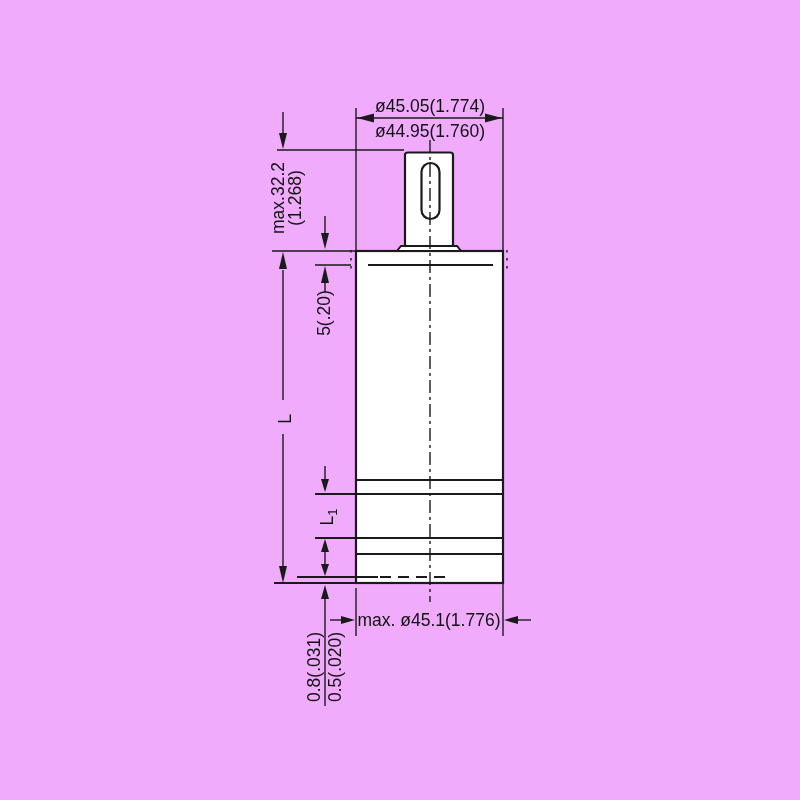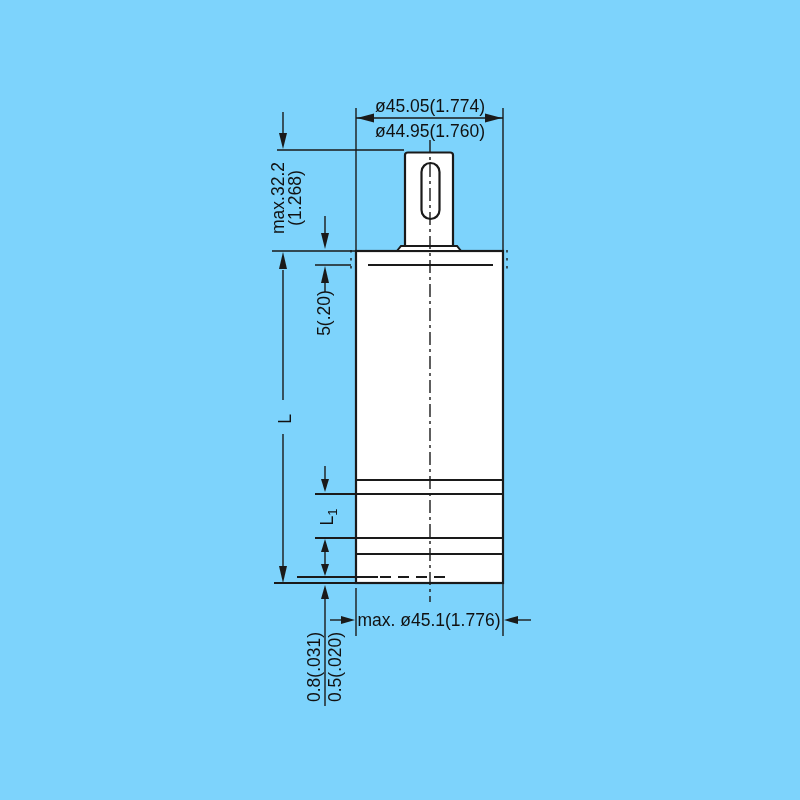--- a/index.html
+++ b/index.html
@@ -3,21 +3,21 @@
 <meta charset="utf-8">
 <style>
   html, body {
     margin: 0;
     padding: 0;
     background: #ffffff;
   }
   .canvas {
     width: 800px;
     height: 800px;
-    background: #7dd3fc;
+    background: #f0abfc;
     position: relative;
     overflow: hidden;
   }
   svg { display: block; }
   svg text {
     font-family: "Liberation Sans", sans-serif;
     font-size: 17.5px;
     fill: #111111;
   }
   .ln   { stroke: #1a1a1a; stroke-width: 1.4; fill: none; }

